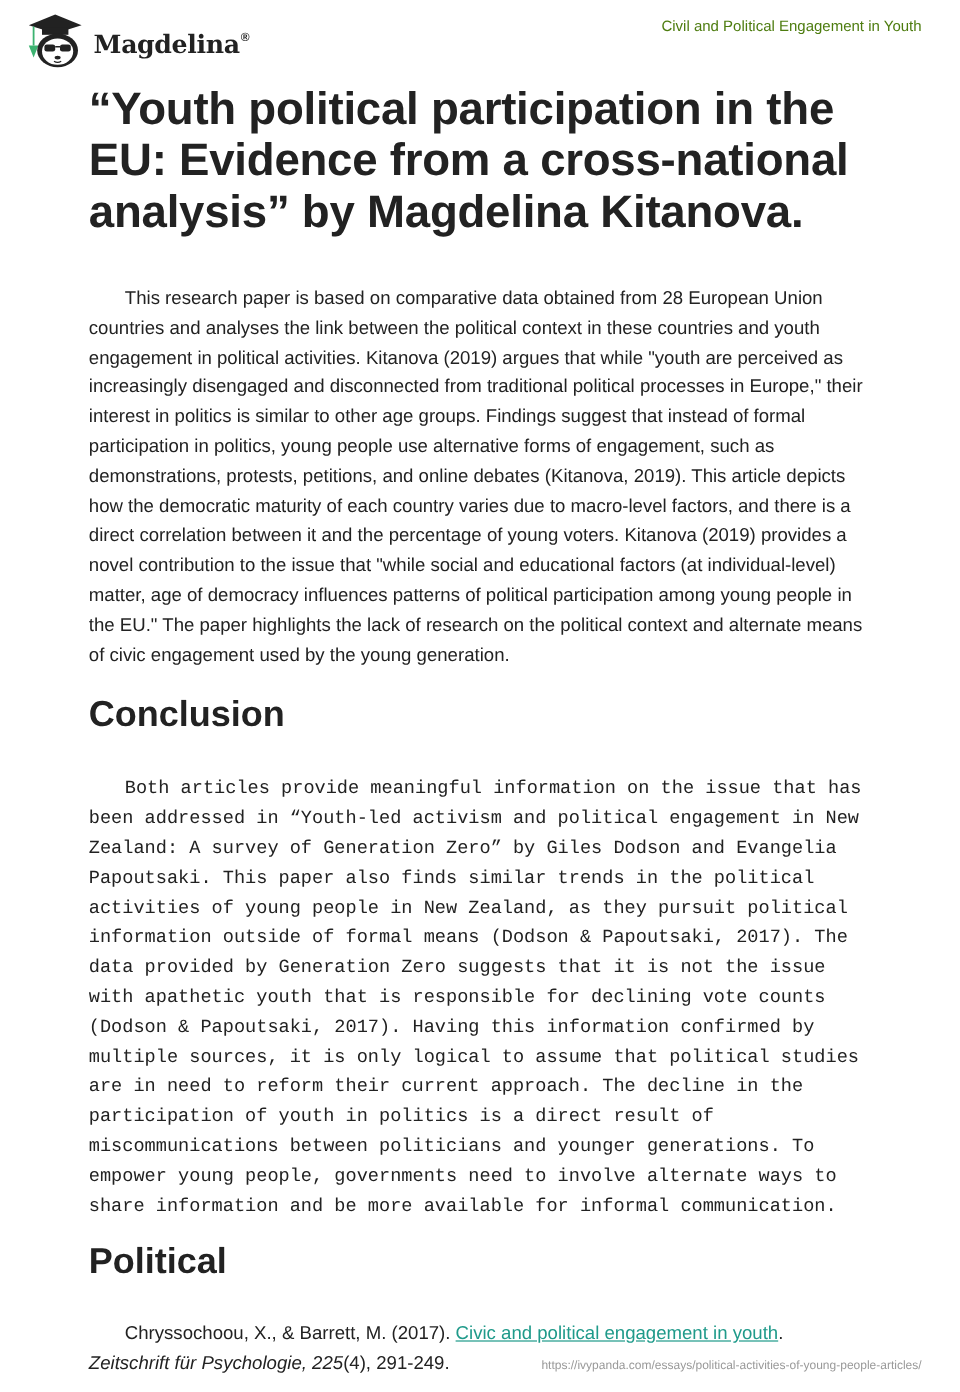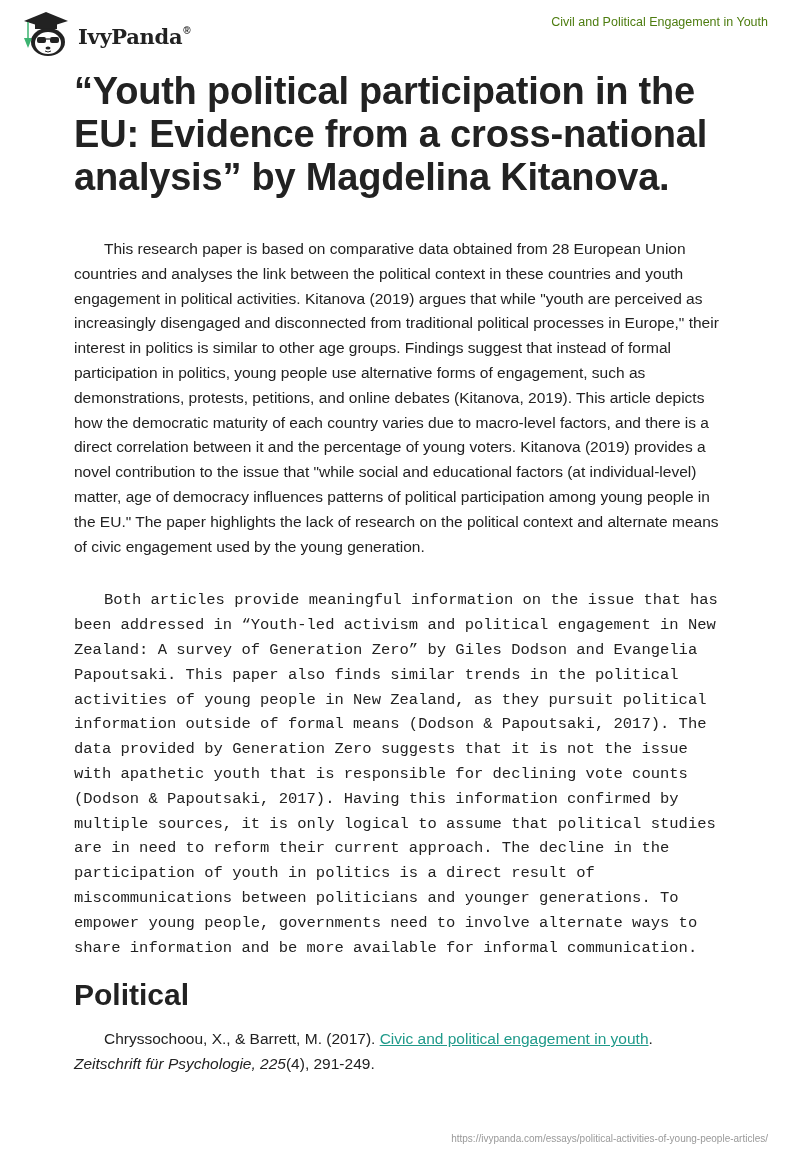--- a/index.html
+++ b/index.html
@@ -13,21 +13,21 @@
   .logo-text sup { font-size: 10px; font-family: "Liberation Sans", sans-serif; vertical-align: 10px; margin-left: 1px; }
   .running-title { position: absolute; right: 32px; top: 15px; font-size: 12.5px; color: #4d7c0f; }
   .content { position: absolute; left: 74px; top: 70px; width: 660px; }
   h1 { font-size: 38px; font-weight: bold; line-height: 43px; margin: 0; color: #222; letter-spacing: -0.2px; }
   h2 { font-size: 30px; font-weight: bold; margin: 0; color: #222; line-height: 40px; }
   p { font-size: 15.5px; line-height: 24.8px; margin: 0; text-indent: 30px; color: #222; }
   .p1 { margin-top: 38px; }
   .h-concl { margin-top: 17px; }
   .p2 { margin-top: 29px; font-family: Liberation Mono, monospace; }
   .h-refs { margin-top: 15px; }
-  .ref { margin-top: 12px; }
+  .ref { margin-top: 28px; }
   .ref a { color: #1f9a8a; text-decoration: underline; }
   .footer-url { position: absolute; right: 32px; top: 1133px; font-size: 10px; color: #999999; }
 </style>
 </head>
 <body>
 
 <div class="header">
   <div class="logo">
     <svg viewBox="0 0 56 50">
 
@@ -40,29 +40,30 @@
       <ellipse cx="30" cy="34" rx="17" ry="14" fill="#222"></ellipse>
       <ellipse cx="30" cy="35" rx="13" ry="11" fill="#fff"></ellipse>
 
       <rect x="19" y="29" width="9" height="6" rx="2" fill="#222"></rect>
       <rect x="32" y="29" width="9" height="6" rx="2" fill="#222"></rect>
       <line x1="28" y1="31" x2="32" y2="31" stroke="#222" stroke-width="1.2"></line>
 
       <ellipse cx="30" cy="40" rx="2.5" ry="1.6" fill="#222"></ellipse>
       <path d="M27,43 Q30,45 33,43" stroke="#222" stroke-width="1" fill="none"></path>
     </svg>
-    <span class="logo-text"><span>IvyPanda</span><sup>®</sup></span>
+    <span class="logo-text"><span>Magdelina</span><sup>®</sup></span>
   </div>
   <div class="running-title">Civil and Political Engagement in Youth</div>
 </div>
 
 <div class="content">
   <h1>“Youth political participation in the EU: Evidence from a cross-national analysis” by Magdelina Kitanova.</h1>
   <p class="p1">This research paper is based on comparative data obtained from 28 European Union countries and analyses the link between the political context in these countries and youth engagement in political activities. Kitanova (2019) argues that while "youth are perceived as increasingly disengaged and disconnected from traditional political processes in Europe," their interest in politics is similar to other age groups. Findings suggest that instead of formal participation in politics, young people use alternative forms of engagement, such as demonstrations, protests, petitions, and online debates (Kitanova, 2019). This article depicts how the democratic maturity of each country varies due to macro-level factors, and there is a direct correlation between it and the percentage of young voters. Kitanova (2019) provides a novel contribution to the issue that "while social and educational factors (at individual-level) matter, age of democracy influences patterns of political participation among young people in the EU." The paper highlights the lack of research on the political context and alternate means of civic engagement used by the young generation.</p>
 
+  <h2 class="h-concl">Conclusion</h2>
   <p class="p2">Both articles provide meaningful information on the issue that has been addressed in “Youth-led activism and political engagement in New Zealand: A survey of Generation Zero” by Giles Dodson and Evangelia Papoutsaki. This paper also finds similar trends in the political activities of young people in New Zealand, as they pursuit political information outside of formal means (Dodson &amp; Papoutsaki, 2017). The data provided by Generation Zero suggests that it is not the issue with apathetic youth that is responsible for declining vote counts (Dodson &amp; Papoutsaki, 2017). Having this information confirmed by multiple sources, it is only logical to assume that political studies are in need to reform their current approach. The decline in the participation of youth in politics is a direct result of miscommunications between politicians and younger generations. To empower young people, governments need to involve alternate ways to share information and be more available for informal communication.</p>
 
   <h2 class="h-refs">Political</h2>
   <p class="ref">
     <span>Chryssochoou, X., &amp; Barrett, M. (2017). </span><a href="#">Civic and political engagement in youth</a><span>.</span>
     <br>
     <em>Zeitschrift für Psychologie, 225</em><span>(4), 291-249.</span>
   </p>
 </div>
 

